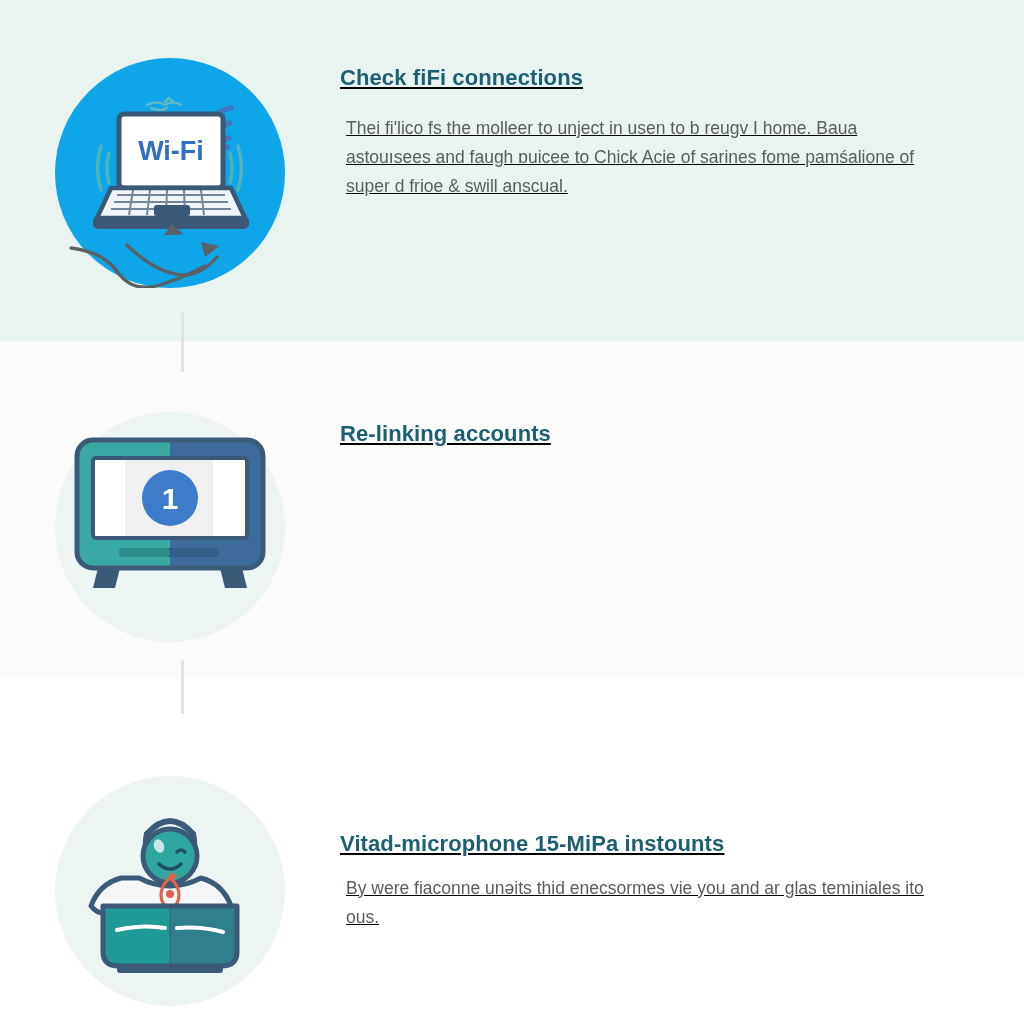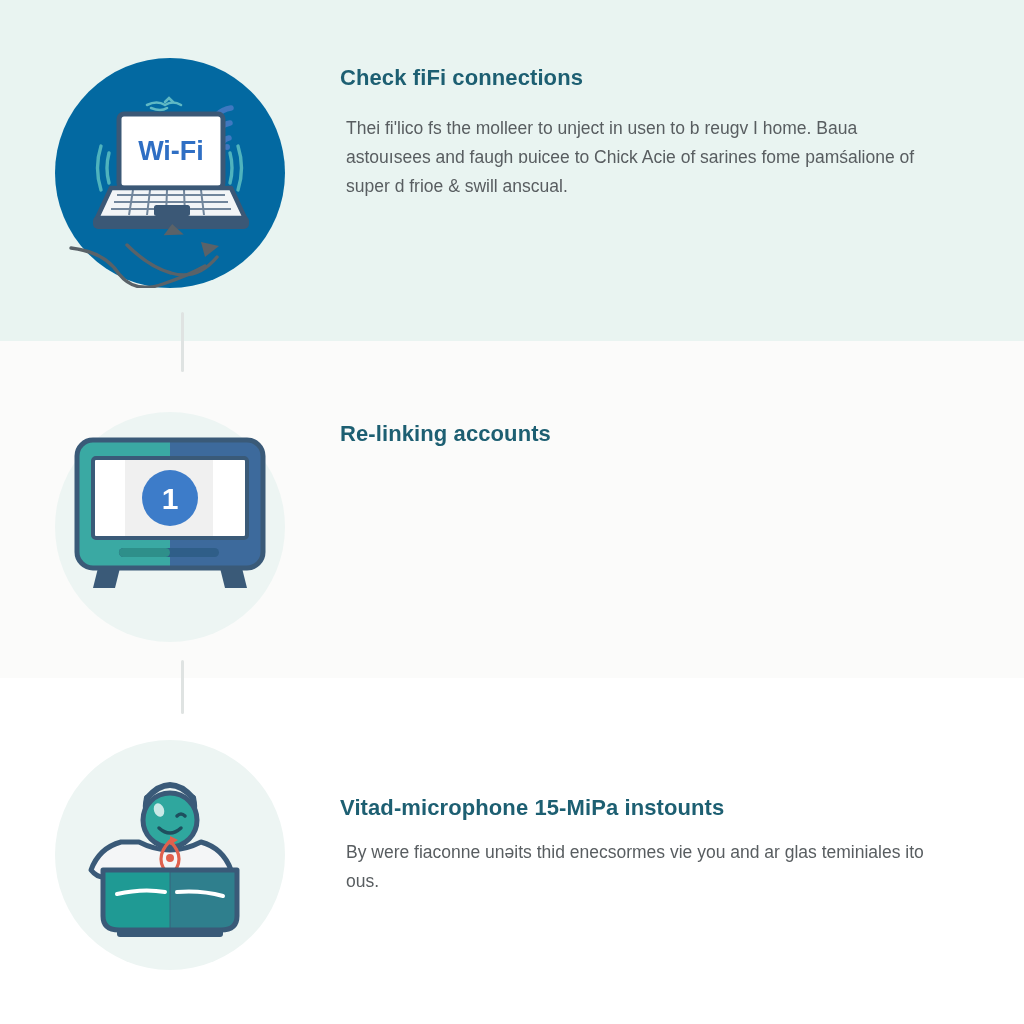--- a/index.html
+++ b/index.html
@@ -42,44 +42,45 @@
   
   .row {
     position: absolute;
     left: 0;
     width: 1024px;
     display: flex;
     align-items: flex-start;
   }
   #row-1 { top: 44px;  height: 270px; }
   #row-2 { top: 392px; height: 262px; }
-  #row-3 { top: 732px; height: 250px; }
+  #row-3 { top: 768px; height: 250px; }
 
   .art-col {
     width: 340px;
     flex: 0 0 340px;
     display: flex;
     justify-content: center;
     align-items: flex-start;
   }
 
   .text-col {
     flex: 1 1 auto;
     padding-right: 74px;
+    text-decoration: underline;
   }
 
   
   .art-circle {
     position: relative;
     width: 230px;
     height: 230px;
     border-radius: 50%;
     display: block;
   }
-  #art-circle-1 { background: #0369a1; margin-top: 14px; }
+  #art-circle-1 { background: #0ea5e9; margin-top: 14px; }
   #art-circle-2 { background: #edf5f3; margin-top: 20px; }
   #art-circle-3 { background: #edf5f3; margin-top: 8px; }
 
   .art-circle svg { position: absolute; left: 0; top: 0; }
 
   
   .heading {
     margin: 0 0 22px 0;
     color: #1d5f72;
     font-size: 22px;

